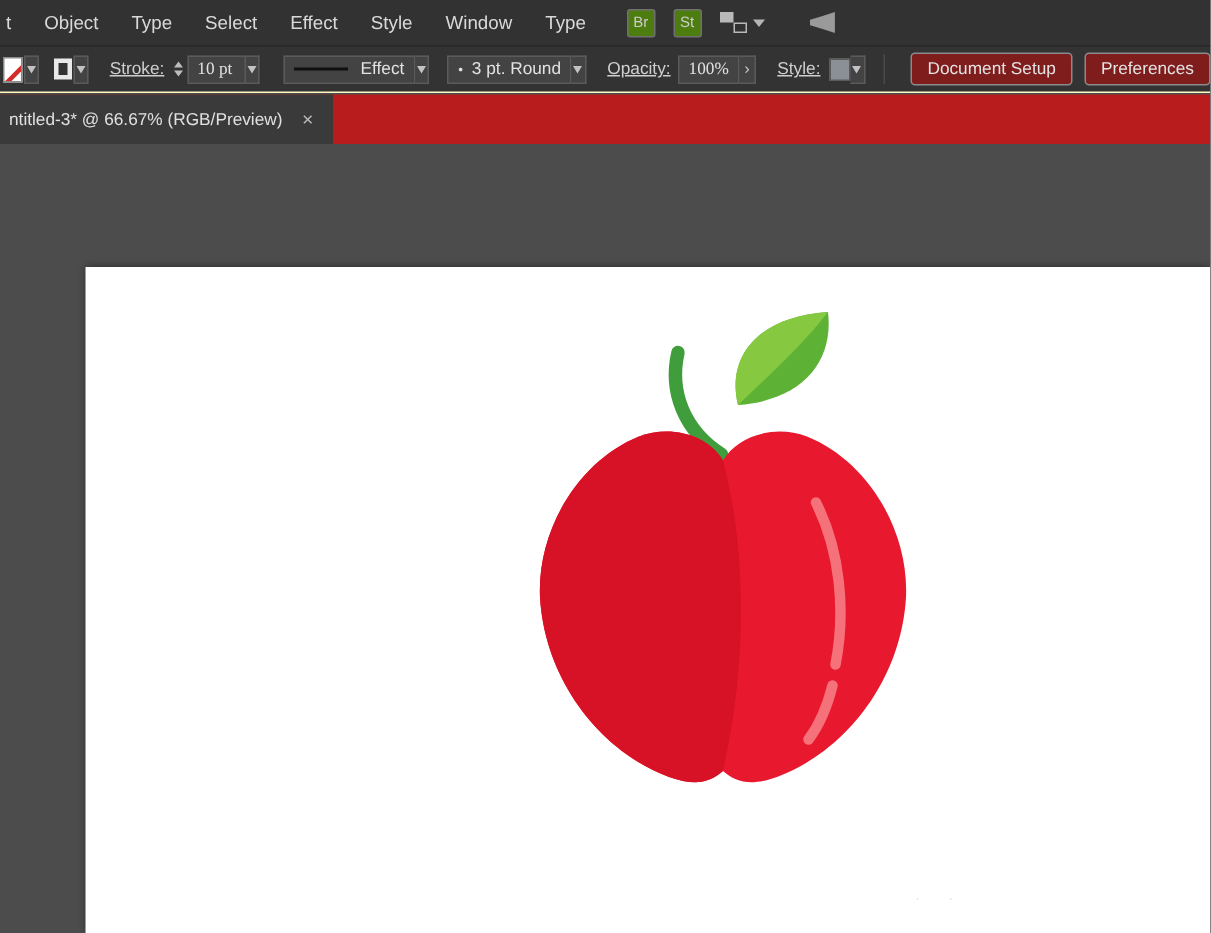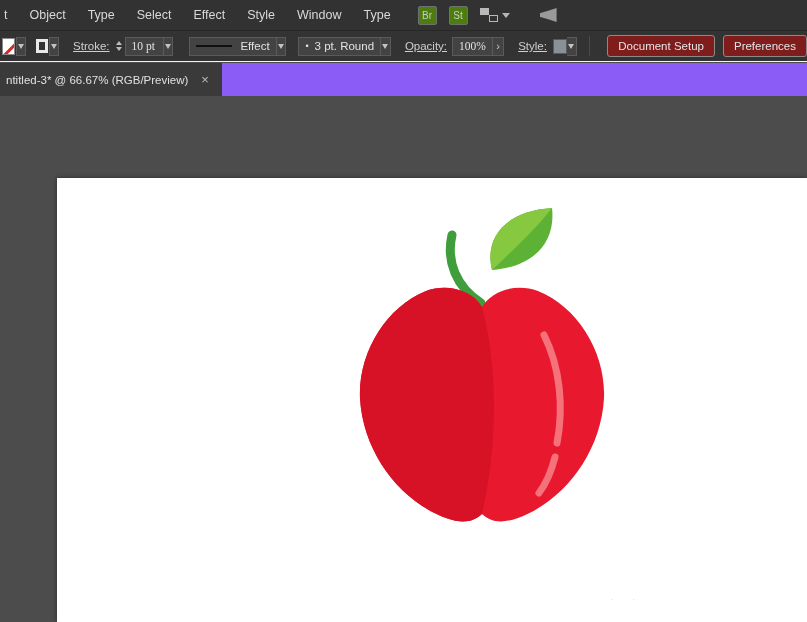--- a/index.html
+++ b/index.html
@@ -65,21 +65,21 @@
   .style-swatch { width:18px; height:15px; background:#8b8f96; border:1px solid #5a5a5a; margin-left:6px; }
   .vsep { width:1px; height:20px; background:#4a4a4a; margin:0 10px 0 12px; }
   .cb-btn {
     height:22px; padding:0 10px; margin-left:8px; background:#7f1d1d;
     border:1px solid #8a8a8a; border-radius:3px; color:#e3e3e3; font-size:11.5px;
     display:flex; align-items:center; white-space:nowrap; cursor:pointer;
   }
   
   .tabbar {
     position:absolute; top:63px; left:0; right:0; height:33px;
-    background:#8b5cf6; display:flex; align-items:stretch;
+    background:#b91c1c; display:flex; align-items:stretch;
   }
   .doc-tab {
     background:#3a3a3a; display:flex; align-items:center; padding:0 10px 0 6px;
     font-size:11.5px; color:#e0e0e0; gap:10px; cursor:pointer;
   }
   .tab-close { color:#bbbbbb; font-size:13px; padding:0 3px; cursor:pointer; }
   
   .canvas { position:absolute; top:96px; left:0; right:0; bottom:0; background:#4c4c4c; }
   .artboard {
     position:absolute; left:57px; top:82px; right:0; bottom:0;

